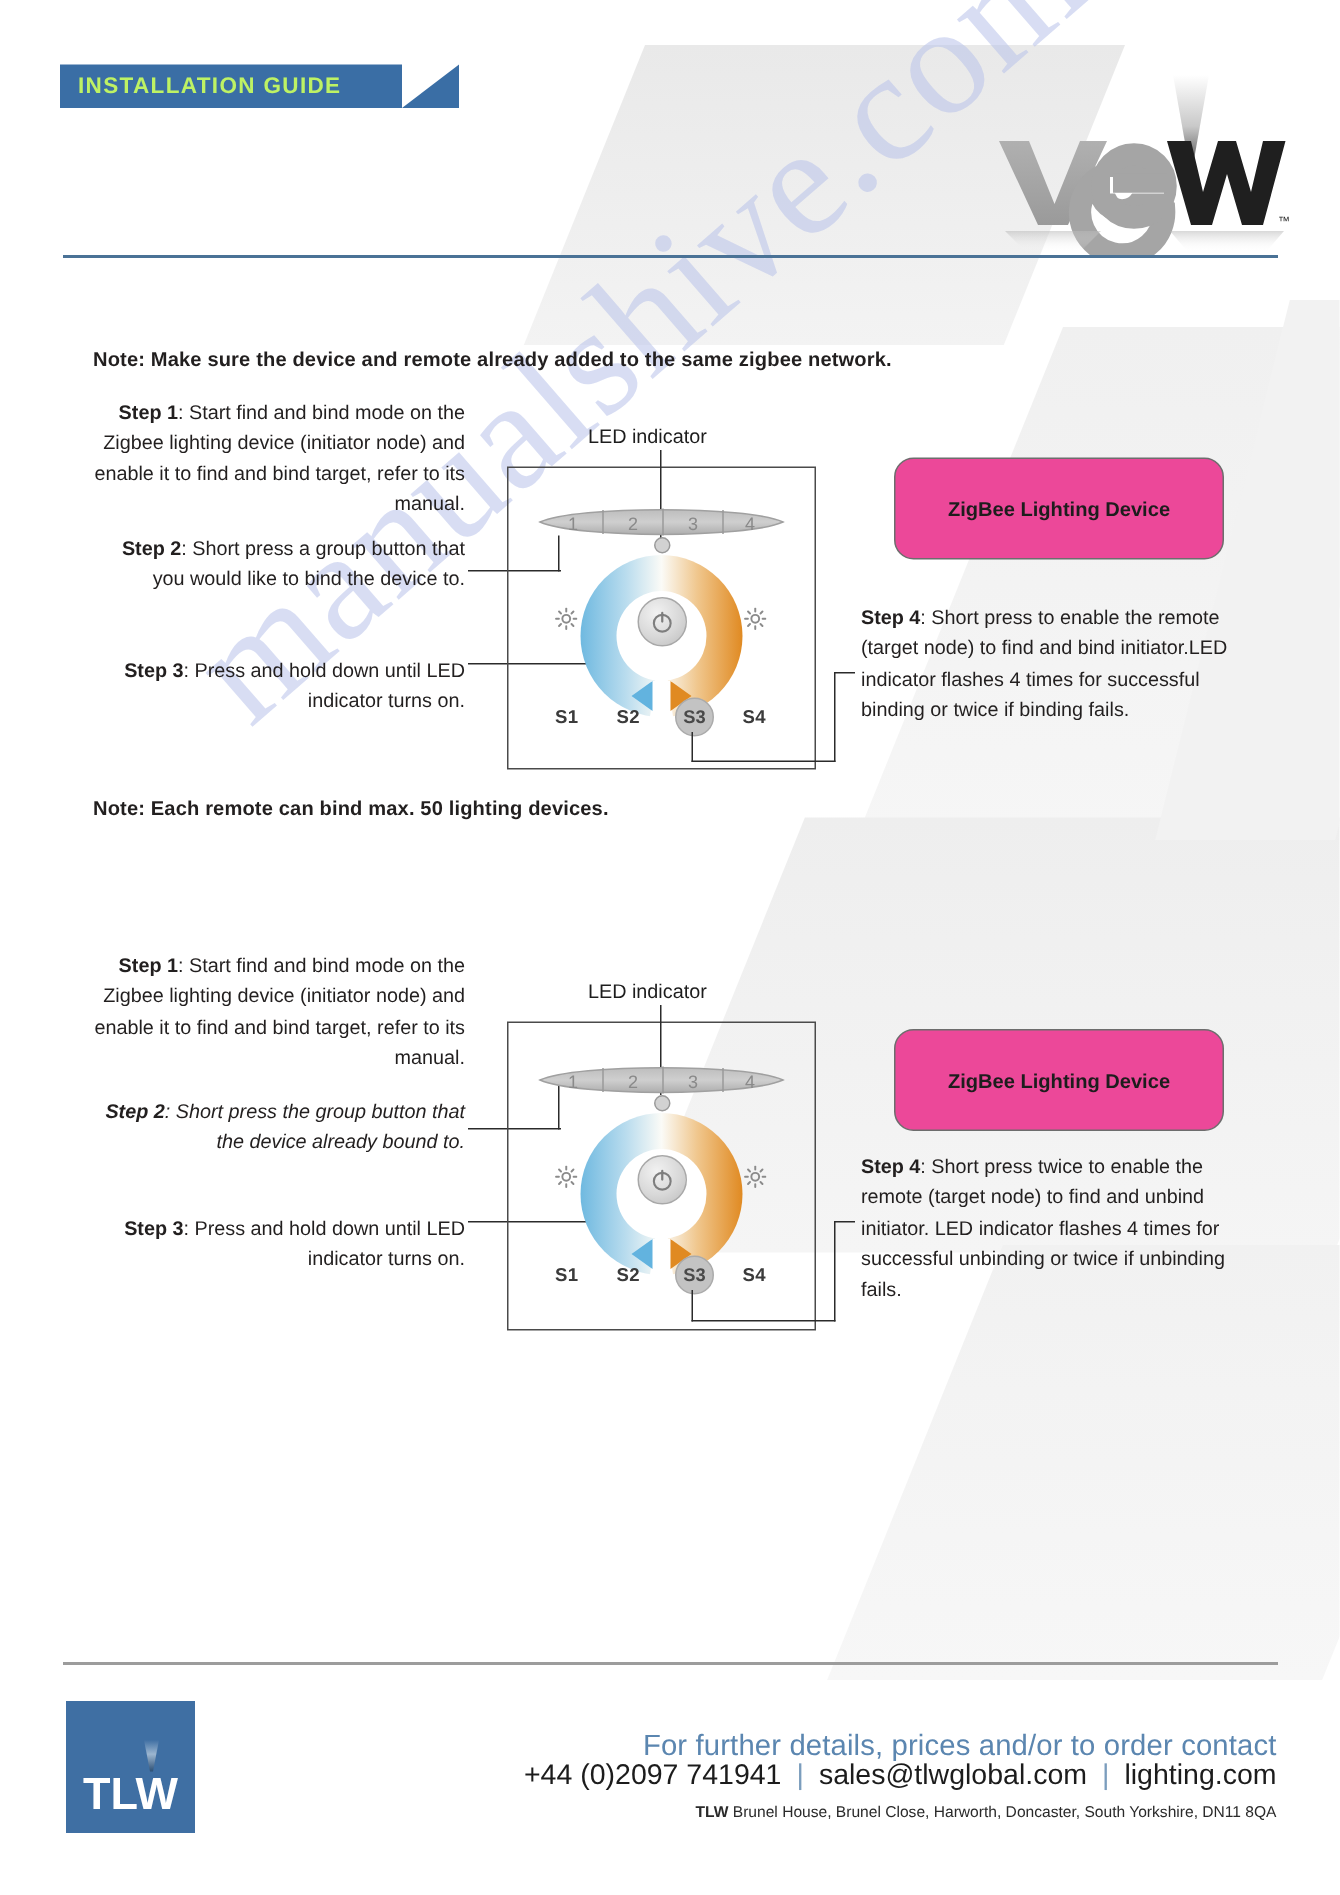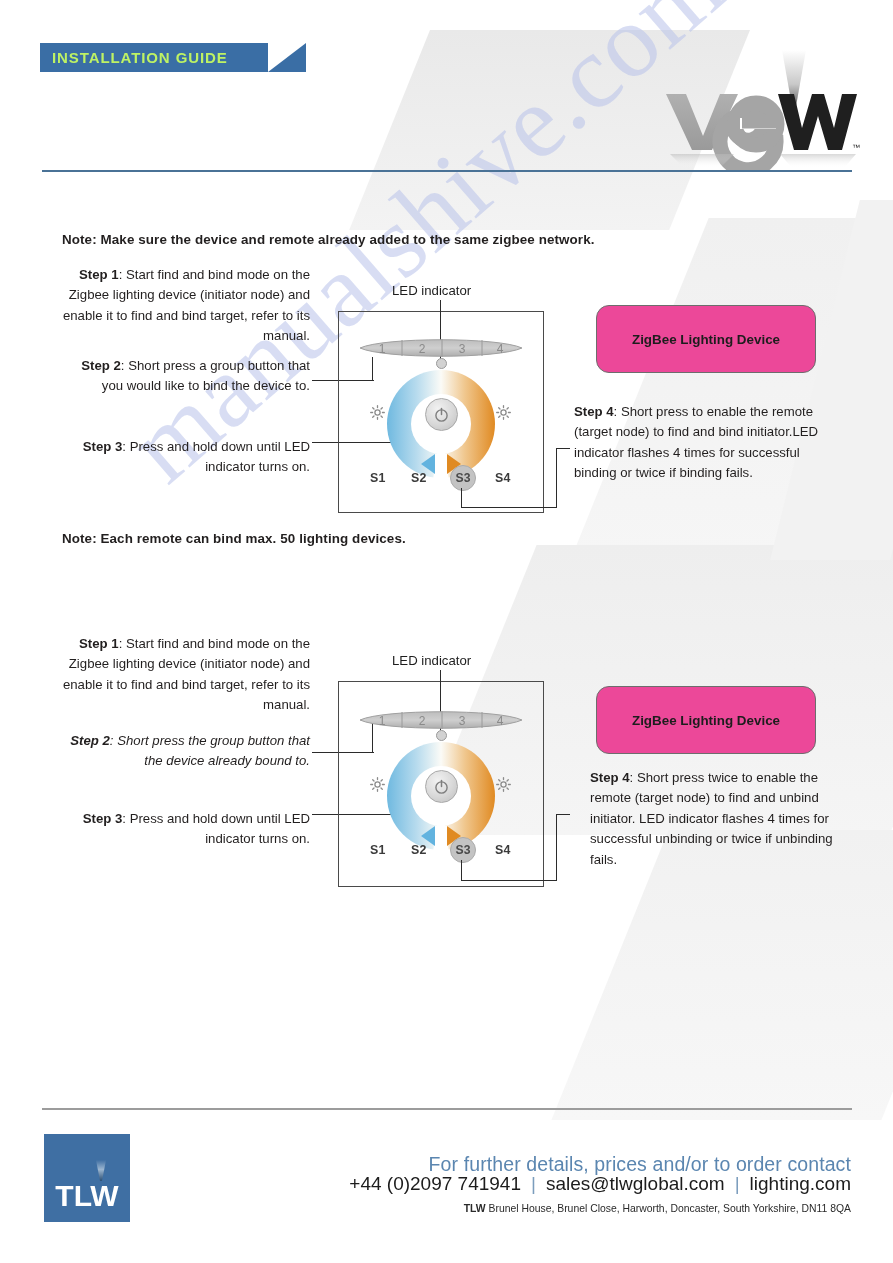--- a/index.html
+++ b/index.html
@@ -442,21 +442,21 @@
   <div class="s-active" style="left:450px;top:837px;width:24px;height:24px;">S3</div>
   <div class="slabel" style="left:495px;top:843px;">S4</div>
 
   <div class="ln ln-v" style="left:461px;top:860px;height:21px;"></div>
   <div class="ln ln-h" style="left:461px;top:880px;width:96px;"></div>
   <div class="ln ln-v" style="left:556px;top:814px;height:67px;"></div>
   <div class="ln ln-h" style="left:556px;top:814px;width:14px;"></div>
 
   <div class="zb-box" style="left:596px;top:686px;width:218px;height:66px;">ZigBee Lighting Device</div>
 
-  <div class="txt align-l" style="left:574px;top:768px;width:252px;margin-left:16px;">
+  <div class="txt align-l" style="left:574px;top:768px;width:252px;">
     <b>Step 4</b><span>: </span><span>Short press twice to enable the remote (target node) to find and unbind initiator. LED indicator flashes 4 times for successful unbinding or twice if unbinding fails.</span>
   </div>
 
   <div class="ftr-rule"></div>
 
   <div class="tlw-logo">
     <svg width="86" height="88" viewBox="0 0 86 88">
       <defs>
         <linearGradient id="tbeam" x1="0" y1="0" x2="0" y2="1">
           <stop offset="0%" stop-color="#3f6fa3"></stop>

